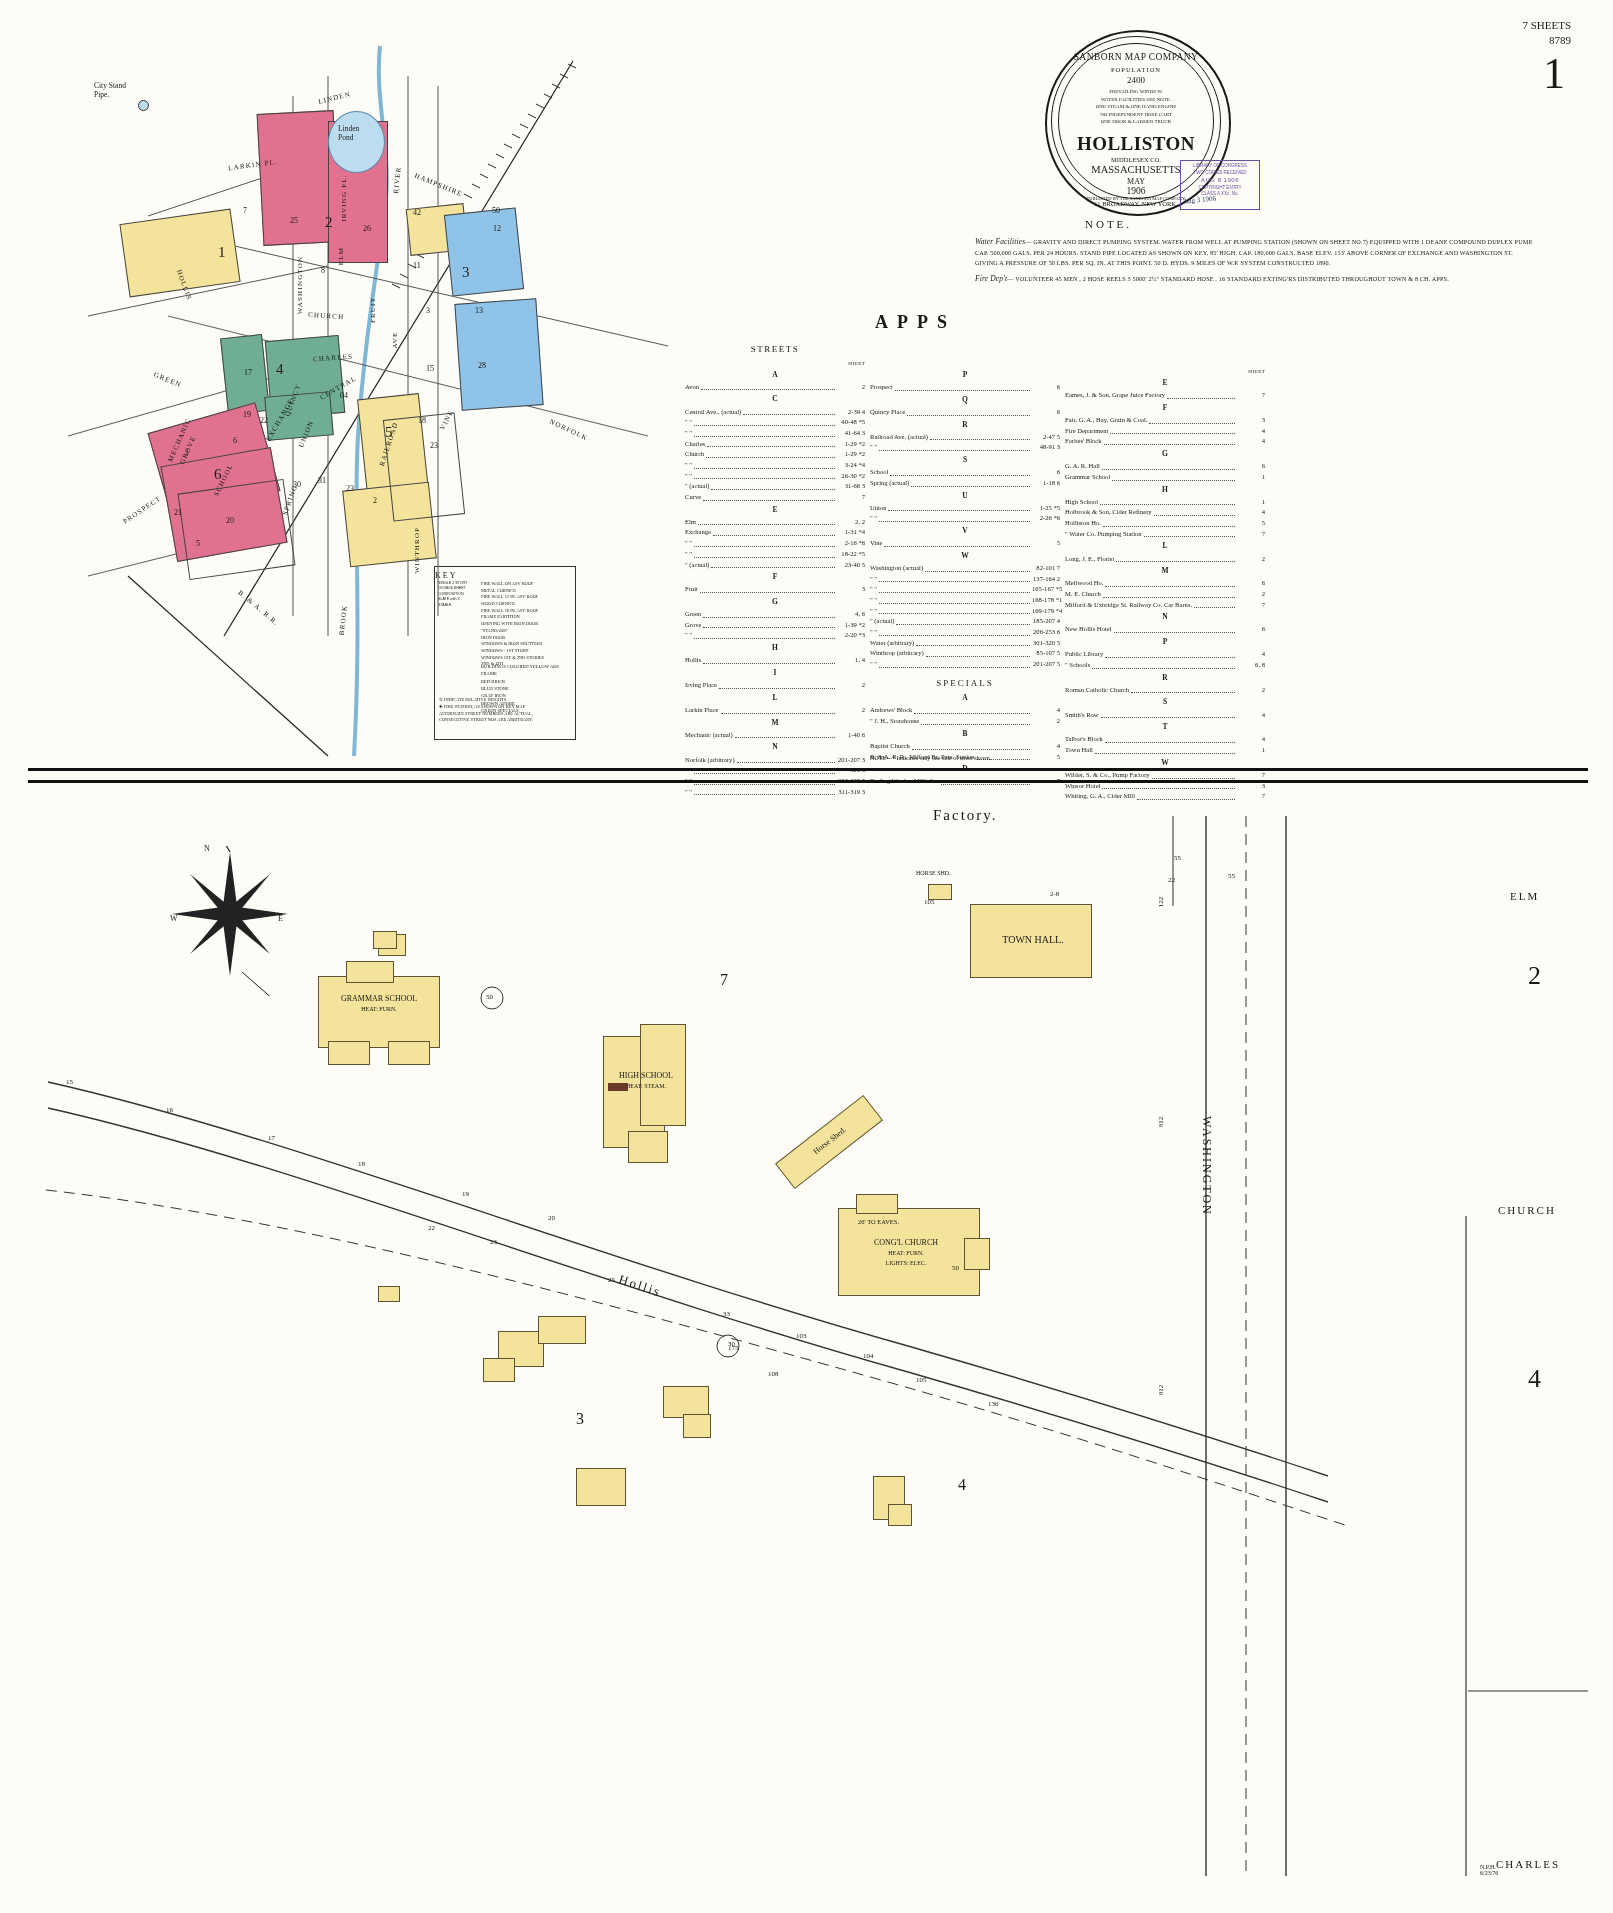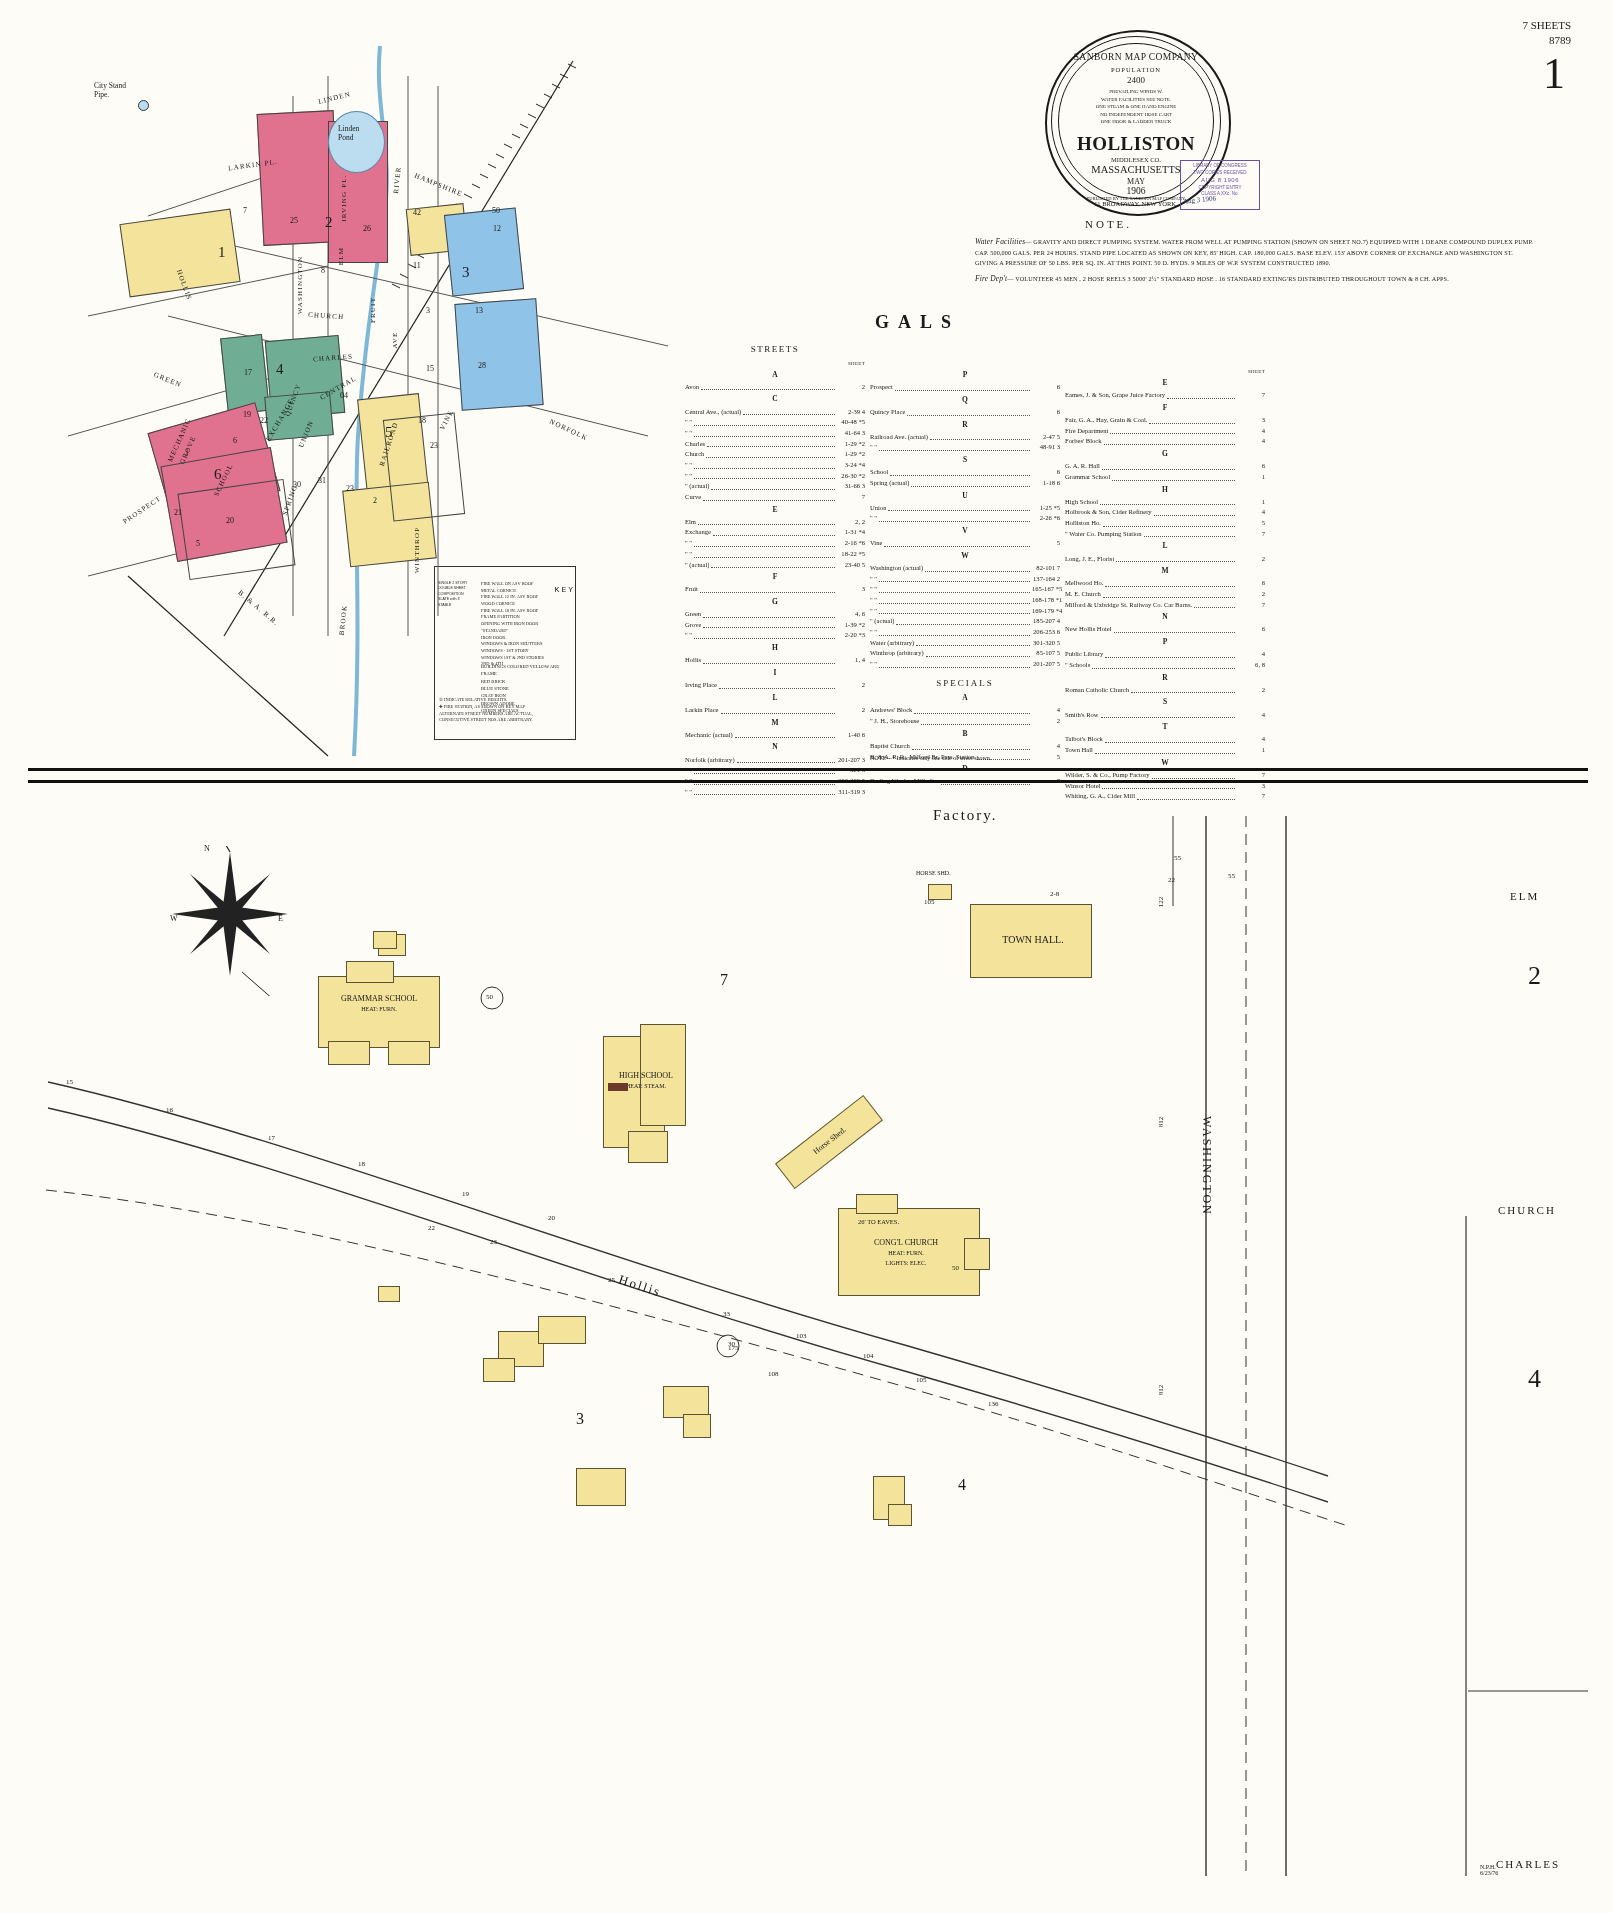--- a/index.html
+++ b/index.html
@@ -52,21 +52,21 @@
   .idx-letter{text-align:center;font-size:7.5px;font-weight:bold;margin:1px 0;}
   .idx-row{display:flex;white-space:nowrap;}
   .idx-name{overflow:hidden;}
   .idx-dots{flex:1;border-bottom:1px dotted #555;margin:0 2px 2px 2px;}
   .idx-pg{width:28px;text-align:right;}
   #idx-note{left:870px;top:755px;font-size:6px;font-family:"Liberation Serif",serif;}
   #specials-head{text-align:center;font-size:9px;letter-spacing:2px;margin:6px 0 2px;}
 
   
   #keybox{left:434px;top:566px;width:140px;height:172px;border:1px solid #333;background:#fdfcf7;}
-  #keybox .kt{position:absolute;left:0;width:140px;text-align:right;font-family:Liberation Mono, monospace;margin-top:14px;}
+  #keybox .kt{position:absolute;left:0;width:140px;text-align:left;font-family:Liberation Serif, serif;}
   #key-title{top:4px;font-size:8px;letter-spacing:2px;}
   #key-lines{position:absolute;left:46px;top:14px;width:92px;font-size:4.4px;line-height:1.52;font-family:"Liberation Serif",serif;}
   #key-swatches{position:absolute;left:3px;top:14px;width:42px;font-size:3.6px;line-height:1.5;}
   #key-colors{position:absolute;left:46px;top:96px;width:92px;font-size:4.6px;line-height:1.6;font-family:"Liberation Serif",serif;}
   #key-foot{position:absolute;left:4px;top:130px;width:132px;font-size:4.4px;line-height:1.55;font-family:"Liberation Serif",serif;}
 
   
   #divider{left:28px;top:768px;width:1560px;height:9px;border-top:3px solid #111;border-bottom:3px solid #111;}
 
   
@@ -138,21 +138,21 @@
   <div class="abs" id="note-head">NOTE.</div>
   <div class="abs" id="note-body">
     <div>
       <span style="font-style:italic;font-size:7.5px">Water Facilities</span><span>— GRAVITY AND DIRECT PUMPING SYSTEM. WATER FROM WELL AT PUMPING STATION (SHOWN ON SHEET NO.7) EQUIPPED WITH 1 DEANE COMPOUND DUPLEX PUMP. CAP. 500,000 GALS. PER 24 HOURS. STAND PIPE LOCATED AS SHOWN ON KEY, 85' HIGH. CAP. 180,000 GALS. BASE ELEV. 153' ABOVE CORNER OF EXCHANGE AND WASHINGTON ST. GIVING A PRESSURE OF 50 LBS. PER SQ. IN. AT THIS POINT. 50 D. HYDS. 9 MILES OF W.P. SYSTEM CONSTRUCTED 1890.</span>
     </div>
     <div id="note-fire">
       <span style="font-style:italic;font-size:7.5px">Fire Dep't</span><span>— VOLUNTEER 45 MEN , 2 HOSE REELS 3 5000' 2½" STANDARD HOSE . 16 STANDARD EXTING'RS DISTRIBUTED THROUGHOUT TOWN &amp; 8 CH. APPS.</span>
     </div>
   </div>
 
-  <div class="abs" id="index-title">GALS</div>
+  <div class="abs" id="index-title">APPS</div>
   <div class="idx-col" id="idx-c1">
       <div class="idx-head">STREETS</div>
       <div class="idx-sub">SHEET</div>
       <div class="idx-letter">A</div>
       <div class="idx-row">
         <span class="idx-name">Avon</span>
         <span class="idx-dots"></span>
         <span class="idx-pg">2</span>
       </div>
       <div class="idx-letter">C</div>

